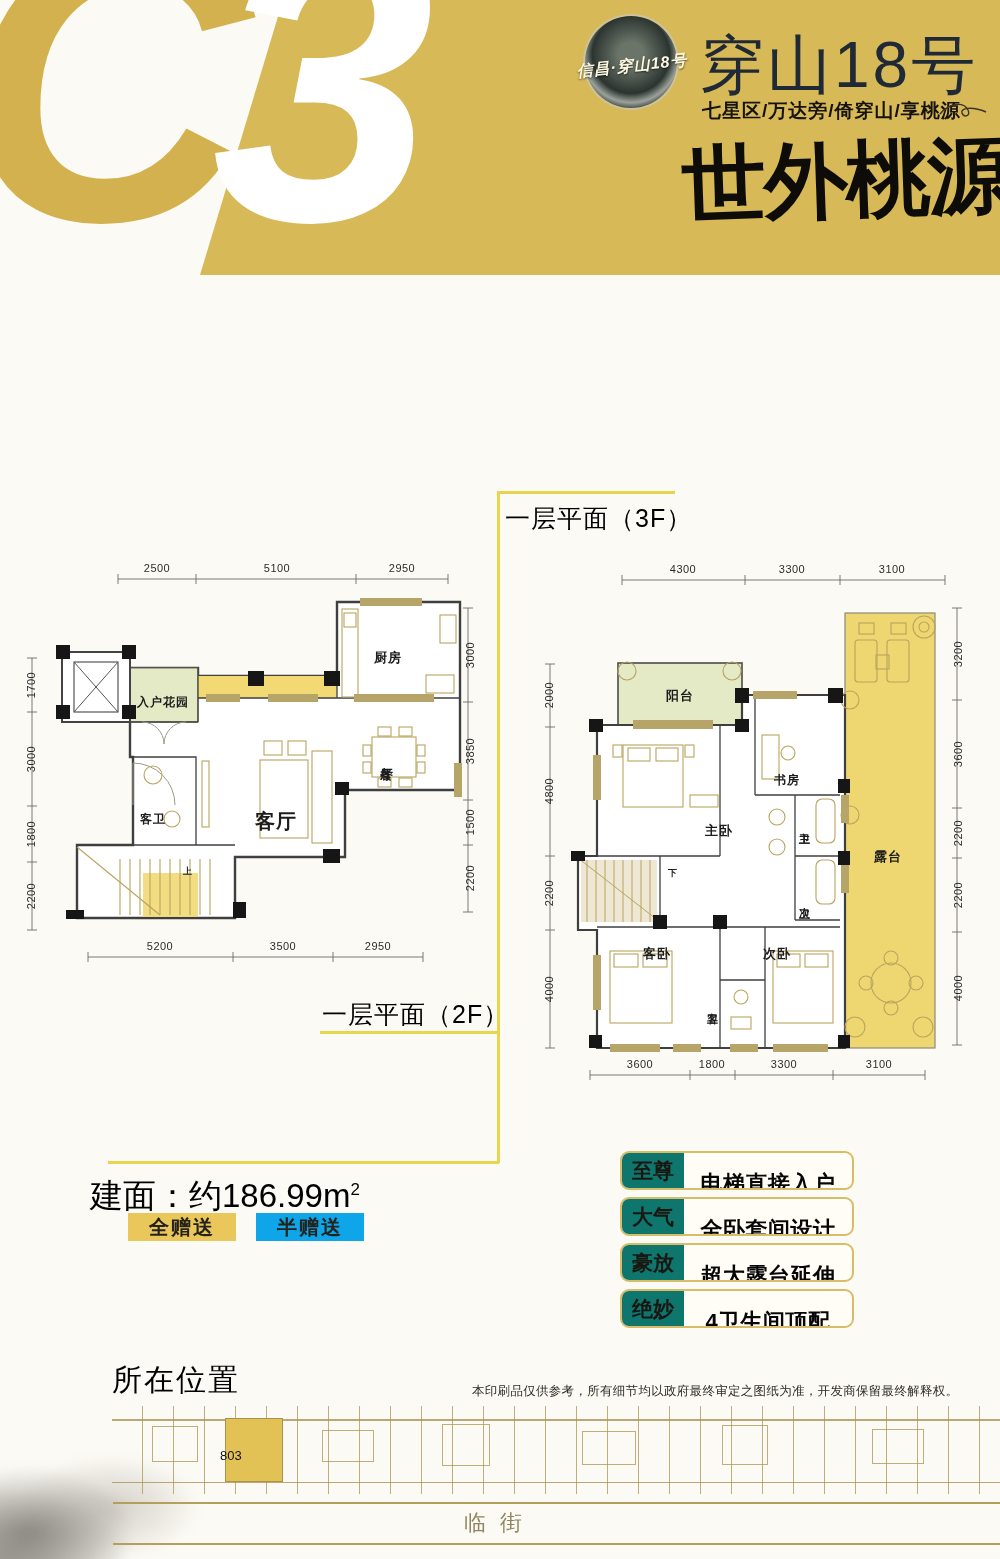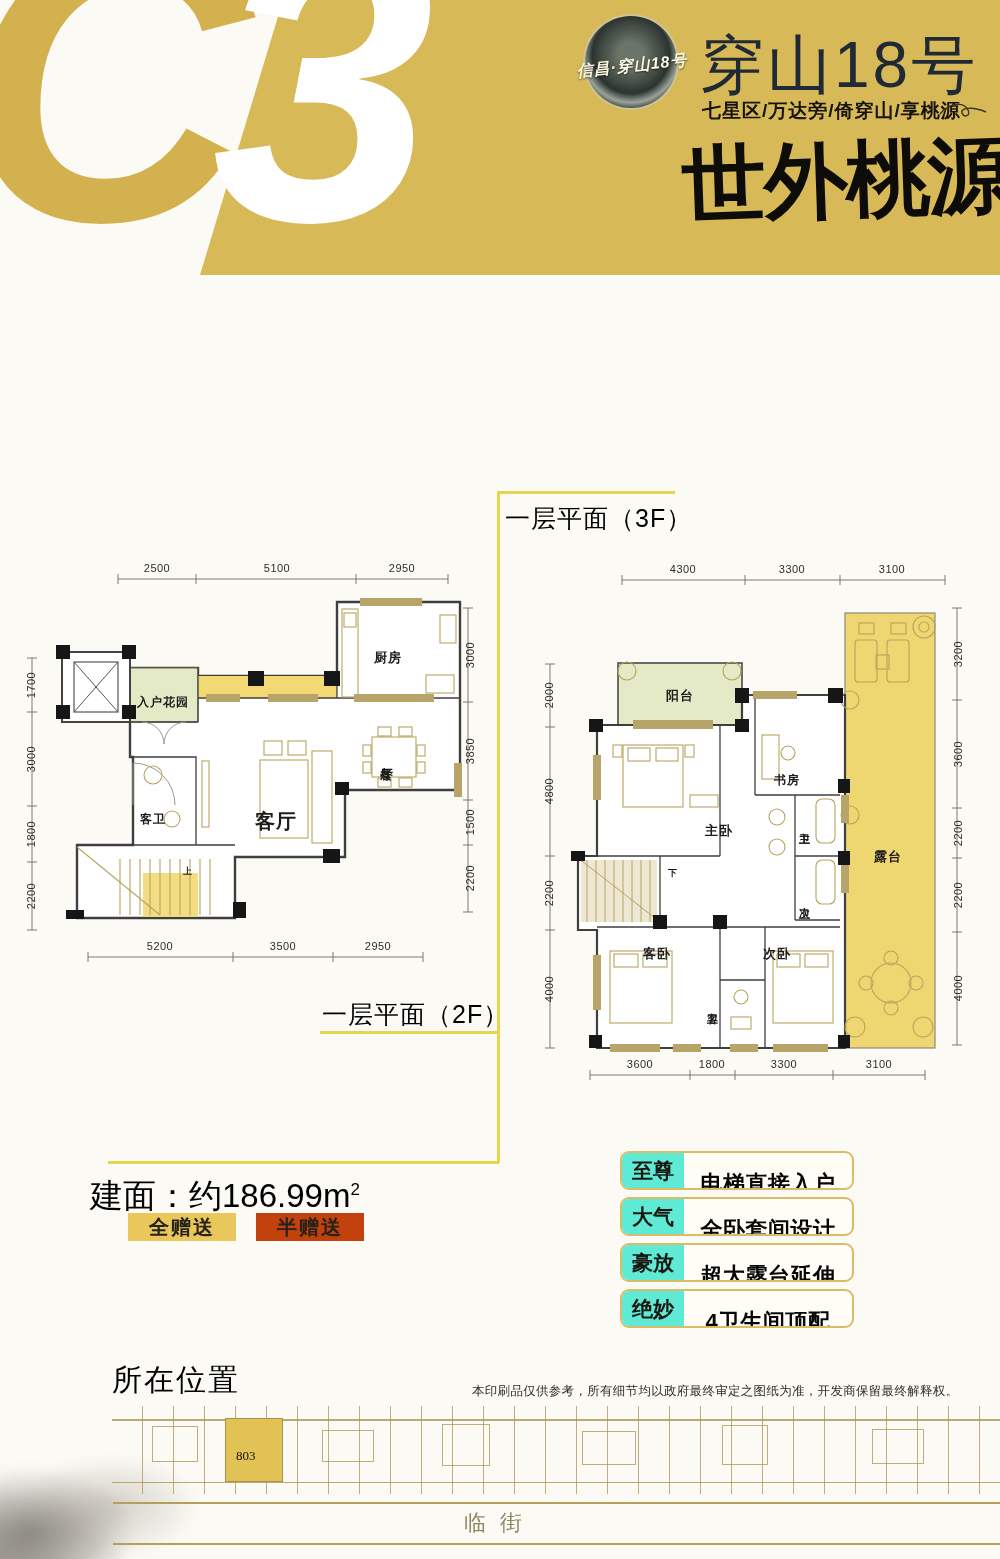--- a/index.html
+++ b/index.html
@@ -39,35 +39,35 @@
   
   .area-line{position:absolute;left:90px;top:1174px;font-size:33px;font-weight:500;color:#000;}
   .area-line sup{font-size:17px;}
   .legend{position:absolute;left:108px;top:1213px;width:256px;height:28px;display:flex;}
   .legend .cell{flex:1;display:flex;align-items:center;justify-content:center;
         font-size:20px;font-weight:bold;color:#24221a;letter-spacing:2px;margin-left:20px;}
   
   .features{position:absolute;left:620px;top:1151px;width:234px;}
   .feature-row{display:flex;height:35px;margin-bottom:7px;border:2px solid #d9bd66;border-radius:9px;
         overflow:hidden;background:#fffdf6;align-items:stretch;}
-  .feature-tag{width:62px;background:#5eead4;display:flex;align-items:center;justify-content:center;
+  .feature-tag{width:62px;background:#0f766e;display:flex;align-items:center;justify-content:center;
         font-size:21px;font-weight:bold;color:#191711;}
   .feature-desc{flex:1;display:flex;align-items:center;justify-content:center;
         font-size:22px;font-weight:bold;color:#060606;letter-spacing:.5px;margin-top:27px;}
   
   .loc-title{position:absolute;left:112px;top:1360px;font-size:30px;font-weight:500;color:#000;letter-spacing:2px;}
   .disclaimer{position:absolute;left:472px;top:1383px;font-size:12.5px;color:#2e2b24;letter-spacing:.3px;}
   .site-strip{position:absolute;left:112px;top:1406px;width:888px;height:88px;
       background:
         repeating-linear-gradient(90deg, rgba(171,148,82,0) 0 30px, rgba(171,148,82,.75) 30px 31px),
         linear-gradient(180deg, rgba(171,148,82,0) 0 13px, rgba(171,148,82,.8) 13px 14.5px, rgba(171,148,82,0) 14.5px 76px, rgba(171,148,82,.8) 76px 77.5px, rgba(171,148,82,0) 77.5px);}
   .strip-box{position:absolute;border:1px solid rgba(171,148,82,.75);}
   .unit-803{position:absolute;left:113px;top:12px;width:56px;height:62px;background:#e2c155;
         border:1px solid #a8924e;}
-  .unit-803-label{position:absolute;left:124px;top:42px;font-size:13px;color:#111;font-family:Liberation Serif, serif;}
+  .unit-803-label{position:absolute;left:108px;top:42px;font-size:13px;color:#111;}
   .street-line{position:absolute;left:113px;width:887px;height:2px;background:#b4a05c;}
   .street-label{position:absolute;left:0;top:1508px;width:1000px;text-align:center;
         font-size:22px;color:#8f8560;letter-spacing:14px;}
   .ink-blob{position:absolute;left:-40px;top:1392px;width:330px;height:180px;filter:blur(5px);
       background:
         radial-gradient(ellipse 150px 95px at 70px 140px, rgba(70,64,58,.50), rgba(0,0,0,0) 70%),
         radial-gradient(ellipse 190px 120px at 30px 180px, rgba(88,82,74,.48), rgba(0,0,0,0) 75%),
         radial-gradient(ellipse 130px 75px at 150px 115px, rgba(128,118,106,.32), rgba(0,0,0,0) 70%);}
 </style>
 </head>
@@ -310,21 +310,21 @@
       <span class="plan-label stack room" style="left: 187px; top: 450px; font-size: 11px;">客卫</span>
       <span class="plan-label room" style="left: 363px; top: 302px; font-size: 13px;">露台</span>
       <span class="plan-label room" style="left: 148px; top: 318px; font-size: 9px;">下</span>
     </div>
 
   <div class="area-line">
     <span>建面：约186.99m</span><sup>2</sup>
   </div>
   <div class="legend">
     <div class="cell" style="background:#e9c75a;">全赠送</div>
-    <div class="cell" style="background:#c2410c;">半赠送</div>
+    <div class="cell" style="background:#0ea5e9;">半赠送</div>
   </div>
 
   <div class="features">
     <div class="feature-row">
       <div class="feature-tag">至尊</div>
       <div class="feature-desc">电梯直接入户</div>
     </div>
     <div class="feature-row">
       <div class="feature-tag">大气</div>
       <div class="feature-desc">全卧套间设计</div>

